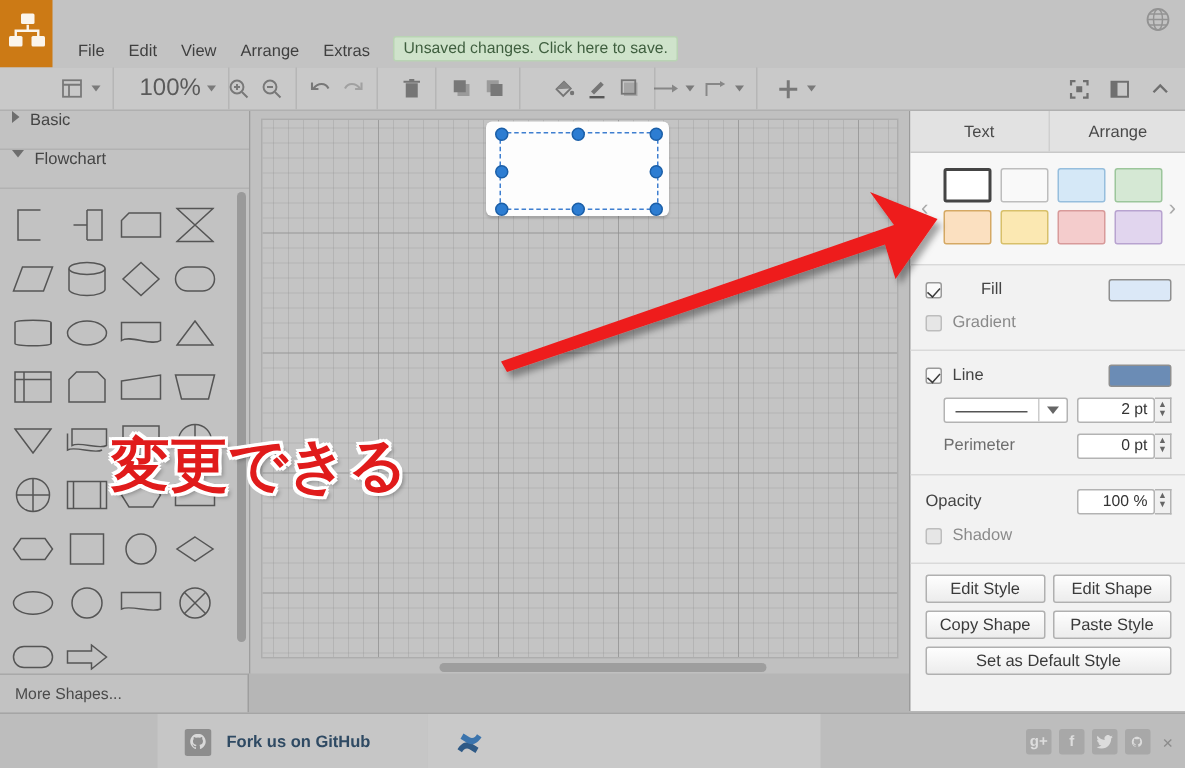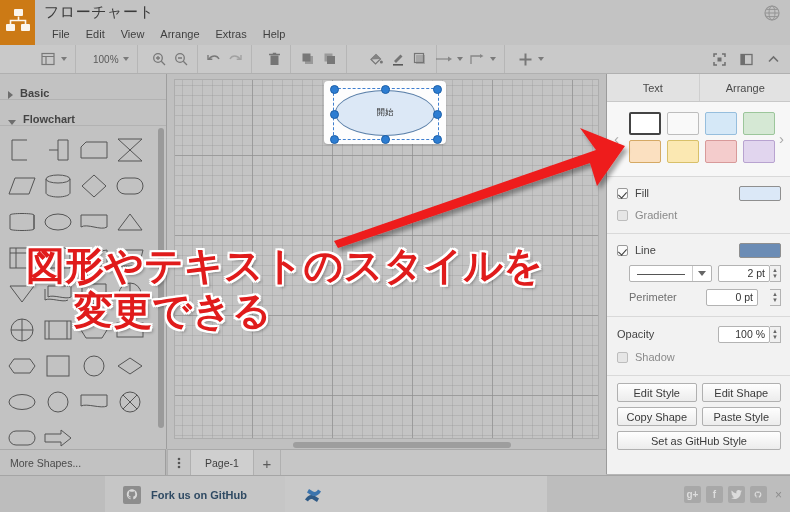--- a/index.html
+++ b/index.html
@@ -23,26 +23,26 @@
     padding:0 6px;font-size:10.5px;color:#3f5f3f;
     background:#cfe3cb;border:1px solid #b9d3b4;border-radius:2px;white-space:nowrap;
   }
   .globe{position:absolute;right:10px;top:5px;width:16px;height:16px;opacity:.55;}
 
   
   .toolbar{position:absolute;left:0;top:45px;width:790px;height:28px;background:#c9c9c9;border-bottom:1px solid #b0b0b0;}
   .tb-group{position:absolute;top:0;height:28px;display:flex;align-items:center;border-right:1px solid #b6b6b6;padding:0 5px;box-sizing:border-box;}
   .tb-btn{display:flex;align-items:center;justify-content:center;width:22px;height:22px;cursor:default;opacity:.72;}
   .caret{width:0;height:0;border-left:3.5px solid transparent;border-right:3.5px solid transparent;border-top:4px solid #666;margin-left:2px;margin-right:3px;opacity:.8;}
-  .zoomlabel{font-size:10px;color:#5a5a5a;padding:0 2px;}
+  .zoomlabel{font-size:16px;color:#5a5a5a;padding:0 2px;}
   .tb-right{position:absolute;right:6px;top:0;height:28px;display:flex;align-items:center;gap:5px;}
 
   
   .sidebar{position:absolute;left:0;top:74px;width:166px;height:375px;background:#c2c2c2;border-right:1px solid #9e9e9e;overflow:hidden;}
-  .sb-section{height:26px;display:flex;align-items:flex-end;border-bottom:1px solid #b2b2b2;background:#c2c2c2;padding-left:8px;box-sizing:border-box;font-weight:bold;}
+  .sb-section{height:26px;display:flex;align-items:flex-start;border-bottom:1px solid #b2b2b2;background:#c2c2c2;padding-left:8px;box-sizing:border-box;}
   .sb-section .tri{width:0;height:0;margin-right:7px;}
   .tri-right{border-top:4px solid transparent;border-bottom:4px solid transparent;border-left:5px solid #6e6e6e;}
   .tri-down{border-left:4px solid transparent;border-right:4px solid transparent;border-top:5px solid #6e6e6e;}
   .sb-section span{font-size:11px;color:#444;}
   .shapes{padding:6px 4px 4px 4px;display:flex;flex-wrap:wrap;width:150px;}
   .shape-cell{width:36px;height:36px;display:flex;align-items:center;justify-content:center;cursor:default;}
   .sb-scroll{position:absolute;right:2px;top:54px;width:6px;height:345px;}
   .sb-scroll .thumb{position:absolute;left:0;top:0;width:6px;height:300px;background:#9a9a9a;border-radius:3px;}
   .more-shapes{position:absolute;left:0;top:449px;width:166px;height:26px;background:#c2c2c2;border-top:1px solid #a9a9a9;border-right:1px solid #9e9e9e;display:flex;align-items:center;padding-left:10px;box-sizing:border-box;}
   .more-shapes span{font-size:10.5px;color:#4a4a4a;}
@@ -133,29 +133,29 @@
 
   <div class="header">
     <div class="logo">
       <svg width="24" height="28" viewBox="0 0 24 28">
         <rect x="8" y="1" width="9" height="7" rx="1" fill="#ffffff" opacity=".92"></rect>
         <rect x="0" y="16" width="9" height="7" rx="1" fill="#ffffff" opacity=".92"></rect>
         <rect x="15" y="16" width="9" height="7" rx="1" fill="#ffffff" opacity=".92"></rect>
         <path d="M12.5 8.5 L12.5 12.5 M4.5 16 L4.5 12.5 L19.5 12.5 L19.5 16" stroke="#ffffff" stroke-width="1.6" fill="none" opacity=".92"></path>
       </svg>
     </div>
-    <div class="doc-title">フローチャート</div>
     <div class="menubar">
       <div class="menu-item">File</div>
       <div class="menu-item">Edit</div>
       <div class="menu-item">View</div>
       <div class="menu-item">Arrange</div>
       <div class="menu-item">Extras</div>
       <div class="menu-item">Help</div>
     </div>
+    <div class="save-badge">Unsaved changes. Click here to save.</div>
     <svg class="globe" viewBox="0 0 16 16">
       <circle cx="8" cy="8" r="7" fill="none" stroke="#6d6d6d" stroke-width="1.2"></circle>
       <ellipse cx="8" cy="8" rx="3" ry="7" fill="none" stroke="#6d6d6d" stroke-width="1"></ellipse>
       <path d="M1.3 8h13.4M2.6 4.4h10.8M2.6 11.6h10.8" stroke="#6d6d6d" stroke-width="1"></path>
     </svg>
   </div>
 
   <div class="toolbar">
 
     <div class="tb-group" style="left:32px;">
@@ -500,24 +500,20 @@
       </div>
   </div>
 
   <div class="more-shapes">
     <span>More Shapes...</span>
   </div>
 
   <div class="canvas-wrap">
     <div class="grid">
       <div class="shape-card"></div>
-      <div class="node">
-        <div class="ell"></div>
-        <div class="lbl">開始</div>
-      </div>
       <div class="selbox"></div>
       <div class="handle" style="left:155px;top:5px;"></div>
       <div class="handle" style="left:206px;top:5px;"></div>
       <div class="handle" style="left:258px;top:5px;"></div>
       <div class="handle" style="left:155px;top:30px;"></div>
       <div class="handle" style="left:258px;top:30px;"></div>
       <div class="handle" style="left:155px;top:55px;"></div>
       <div class="handle" style="left:206px;top:55px;"></div>
       <div class="handle" style="left:258px;top:55px;"></div>
     </div>
@@ -539,21 +535,21 @@
         <div class="sw" style="background:#d5e8f7;border:1px solid #96bedd;"></div>
         <div class="sw" style="background:#d5e8d4;border:1px solid #9cc69b;"></div>
         <div class="sw" style="background:#fbe0c0;border:1px solid #d5a964;"></div>
         <div class="sw" style="background:#fbe8b2;border:1px solid #d8c06a;"></div>
         <div class="sw" style="background:#f4cccc;border:1px solid #d89a9a;"></div>
         <div class="sw" style="background:#e1d5ee;border:1px solid #b8a3d0;"></div>
       </div>
     </div>
 
     <div class="fmt-sec">
-      <div class="fmt-row" style="position:relative;">
+      <div class="fmt-row" style="position:relative;gap:19px;">
         <div class="chk on"></div>
         <span class="fmt-label">Fill</span>
         <div class="color-btn" style="background:#dbe8f7;"></div>
       </div>
       <div class="fmt-row">
         <div class="chk off"></div>
         <span class="fmt-label" style="color:#8a8a8a;">Gradient</span>
       </div>
     </div>
 
@@ -573,21 +569,21 @@
         <div style="display:flex;margin-left:6px;">
           <div class="spin">2 pt</div>
           <div class="spin-arrows">
               <span>▲</span>
               <span>▼</span>
             </div>
         </div>
       </div>
       <div class="fmt-row" style="height:24px;padding-left:22px;">
         <span class="fmt-label" style="color:#6e6e6e;flex:1;">Perimeter</span>
-        <div style="display:flex;gap:12px;">
+        <div style="display:flex;">
           <div class="spin">0 pt</div>
           <div class="spin-arrows">
               <span>▲</span>
               <span>▼</span>
             </div>
         </div>
       </div>
     </div>
 
     <div class="fmt-sec">
@@ -605,35 +601,24 @@
         <div class="chk off"></div>
         <span class="fmt-label" style="color:#8a8a8a;">Shadow</span>
       </div>
     </div>
 
     <div class="btn-grid">
       <div class="btn">Edit Style</div>
       <div class="btn">Edit Shape</div>
       <div class="btn">Copy Shape</div>
       <div class="btn">Paste Style</div>
-      <div class="btn wide">Set as GitHub Style</div>
-    </div>
-  </div>
-
-  <div class="pagebar">
-    <div class="page-menu">
-      <svg width="4" height="14" viewBox="0 0 4 14">
-          <circle cx="2" cy="3" r="1.3" fill="#555"></circle>
-          <circle cx="2" cy="7" r="1.3" fill="#555"></circle>
-          <circle cx="2" cy="11" r="1.3" fill="#555"></circle>
-        </svg>
-    </div>
-    <div class="page-tab">Page-1</div>
-    <div class="page-add">+</div>
-  </div>
+      <div class="btn wide">Set as Default Style</div>
+    </div>
+  </div>
+
 
   <div class="footer">
     <div class="foot-cell a">
       <svg width="18" height="18" viewBox="0 0 18 18">
         <rect x="0" y="0" width="18" height="18" rx="2" fill="#8d8d8d"></rect>
         <path d="M9 3.2c-2.9 0-5.2 2.3-5.2 5.2 0 2.3 1.5 4.2 3.5 4.9.26.05.36-.11.36-.25v-.9c-1.45.31-1.75-.7-1.75-.7-.24-.6-.58-.76-.58-.76-.47-.32.04-.32.04-.32.52.04.8.54.8.54.46.8 1.22.57 1.52.43.05-.34.18-.57.33-.7-1.16-.13-2.38-.58-2.38-2.58 0-.57.2-1.03.54-1.4-.05-.13-.23-.67.05-1.38 0 0 .44-.14 1.44.54a5 5 0 0 1 2.62 0c1-.68 1.44-.54 1.44-.54.28.71.1 1.25.05 1.38.34.37.54.83.54 1.4 0 2-1.22 2.45-2.39 2.58.19.16.35.48.35.97v1.44c0 .14.1.3.36.25 2-.67 3.5-2.6 3.5-4.9 0-2.9-2.33-5.2-5.2-5.2z" fill="#d9d9d9"></path>
       </svg>
       <span class="foot-txt">Fork us on GitHub</span>
     </div>
     <div class="foot-cell b">
@@ -661,17 +646,16 @@
 
   <div class="anno">
     <svg width="790" height="512" style="position:absolute;left:0;top:0;">
       <defs>
         <filter id="ash" x="-20%" y="-20%" width="150%" height="150%">
           <feDropShadow dx="3" dy="4" stdDeviation="2" flood-color="#000" flood-opacity=".35"></feDropShadow>
         </filter>
       </defs>
       <path d="M334 241 L596 150 L580 128 L625 146 L597 186 L590 163 L338 248 Z" fill="#ee1b1b" filter="url(#ash)"></path>
     </svg>
-    <div class="anno-text">図形やテキストのスタイルを</div>
     <div class="anno-text" style="top:288px;margin-left:48px;">変更できる</div>
   </div>
 
 </div>
 
 </body></html>

